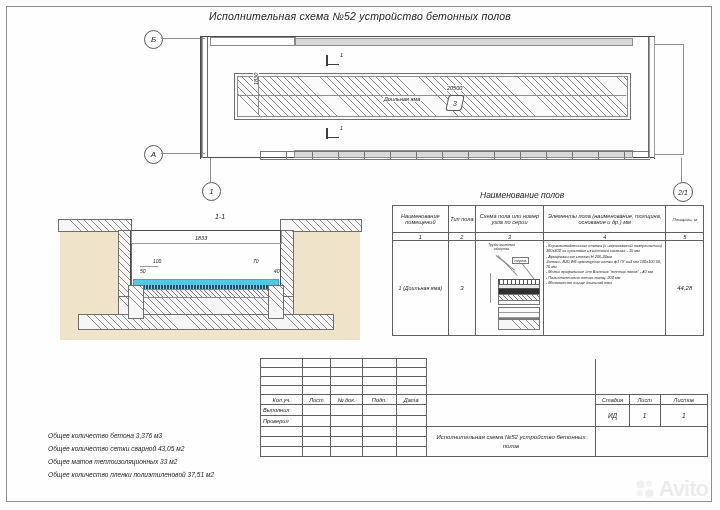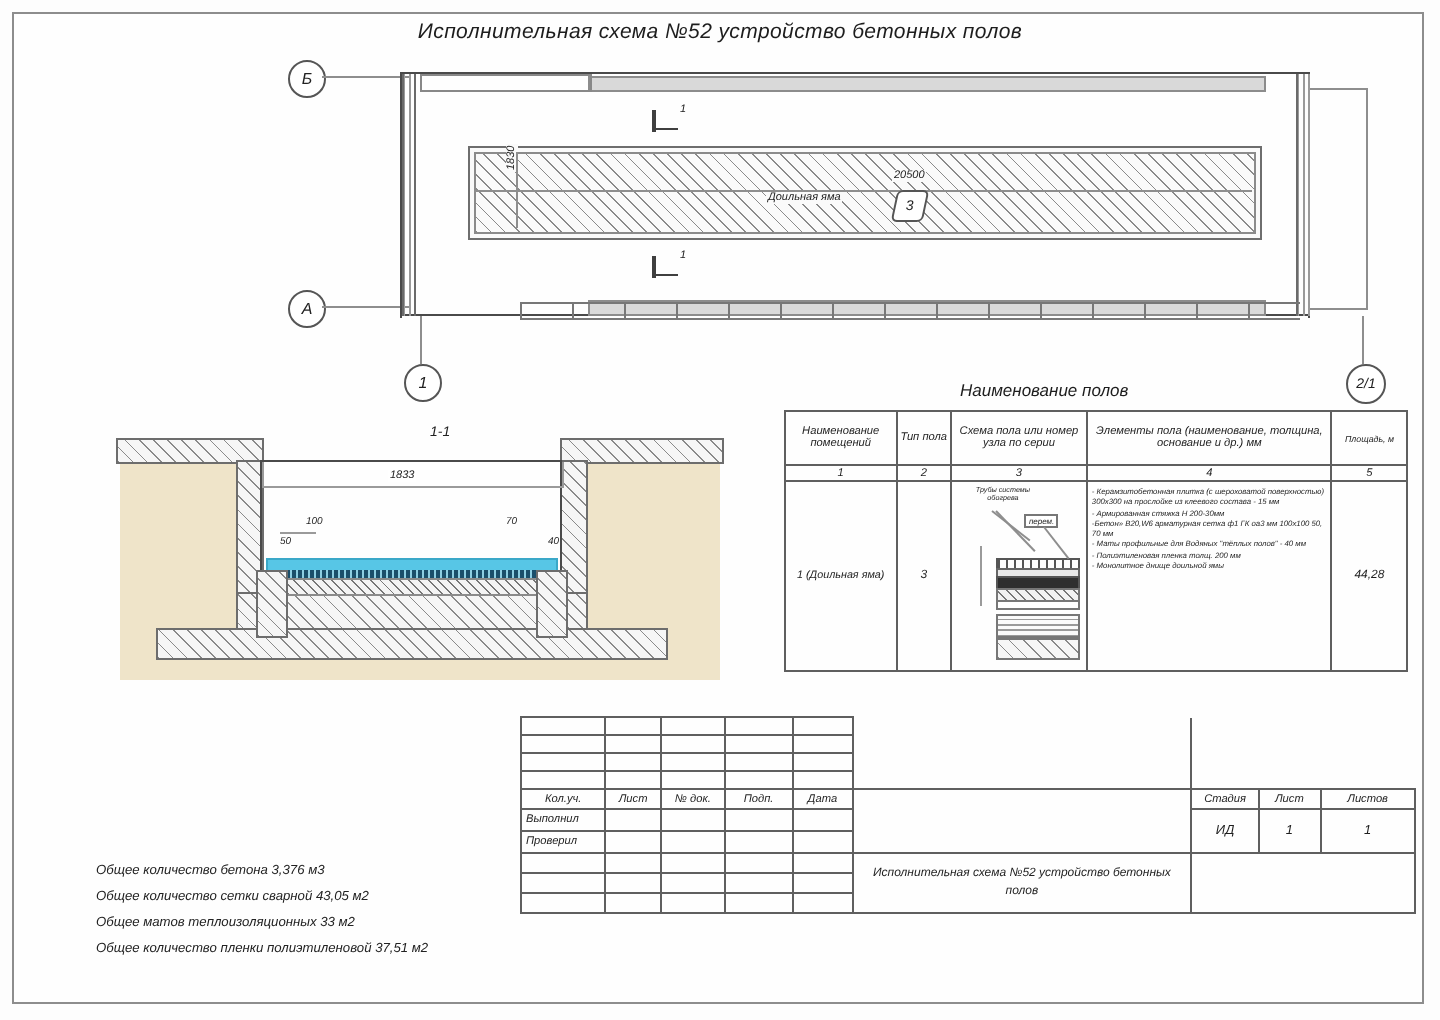--- a/index.html
+++ b/index.html
@@ -341,13 +341,22 @@
     <tr>
       <td style="height:9px;"></td>
       <td></td>
       <td></td>
       <td></td>
       <td></td>
     </tr>
   </tbody>
     </table>
 
+  <div class="avito">
+    <svg width="22" height="22" viewBox="0 0 24 24">
+      <circle cx="7" cy="7" r="4.4" fill="#cfcfcf"></circle>
+      <circle cx="16.5" cy="6.2" r="3.2" fill="#d8d8d8"></circle>
+      <circle cx="6.2" cy="16.6" r="3.4" fill="#d4d4d4"></circle>
+      <circle cx="16.8" cy="16.8" r="4.6" fill="#cbcbcb"></circle>
+    </svg>
+    <span class="avito-txt">Avito</span>
+  </div>
 </div>
 
 </body></html>

